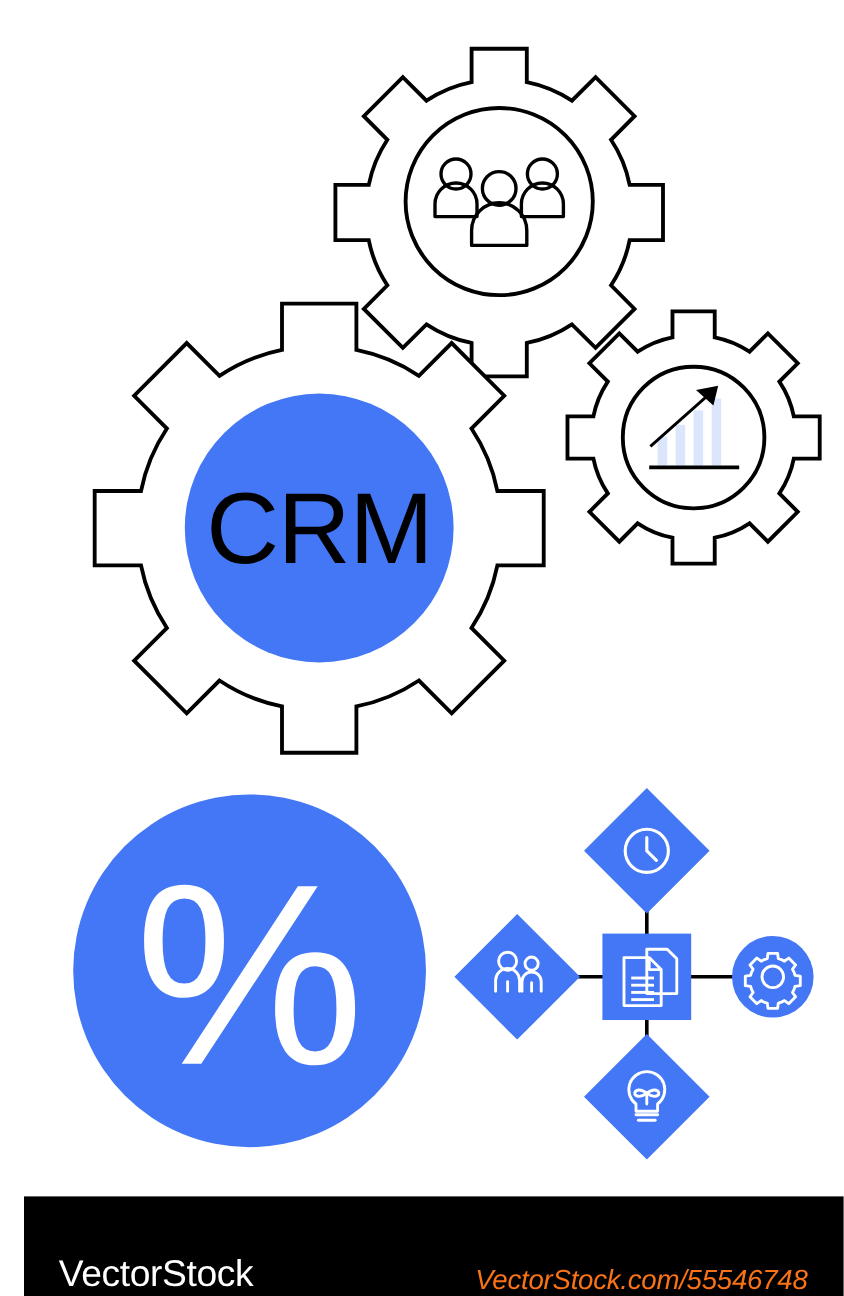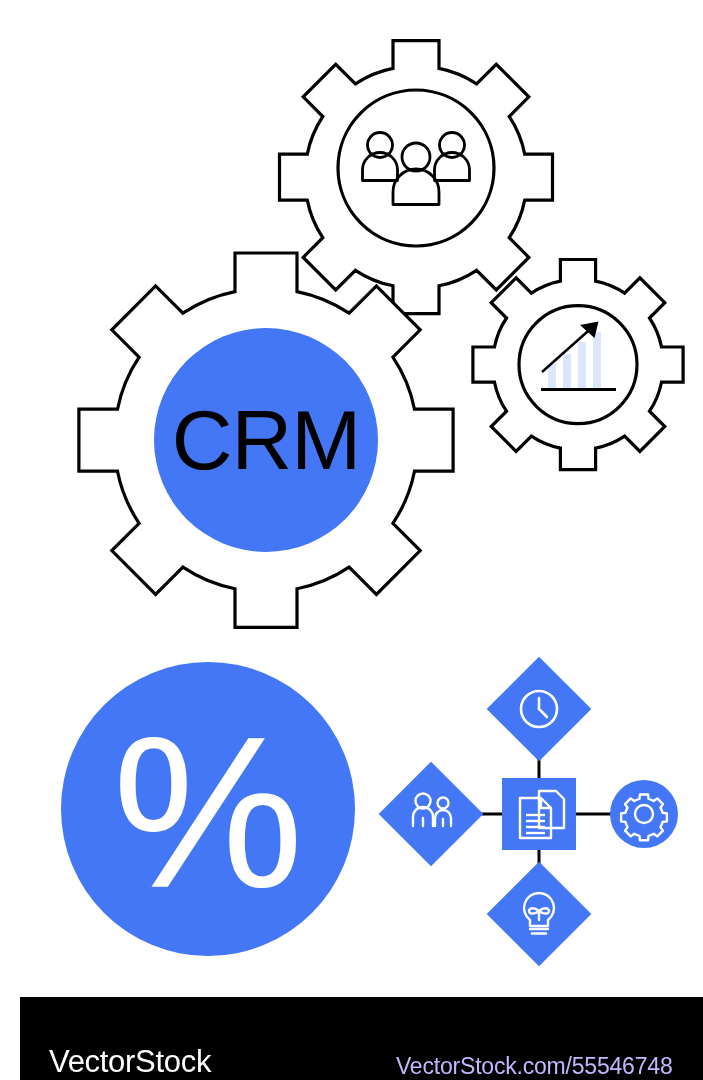--- a/index.html
+++ b/index.html
@@ -23,26 +23,27 @@
     display:flex; align-items:flex-end;
   }
   .footer-brand {
     color:#ffffff;
     font-size:31px;
     letter-spacing:-0.3px;
     margin-left:29px;
     font-weight:400;
   }
   .footer-url {
-    color:#c4b5fd;
+    color:#f97316;
     font-size:23px;
     position:absolute;
     left:376px;
     letter-spacing:-0.2px;
     font-weight:400;
+    font-style:italic;
   }
 </style>
 </head>
 <body>
 
 <div id="stage">
 
   <svg id="art" width="703" height="1080" viewBox="0 0 703 1080" xmlns="http://www.w3.org/2000/svg">
 
     <rect x="0" y="0" width="703" height="1080" fill="#ffffff"></rect>

